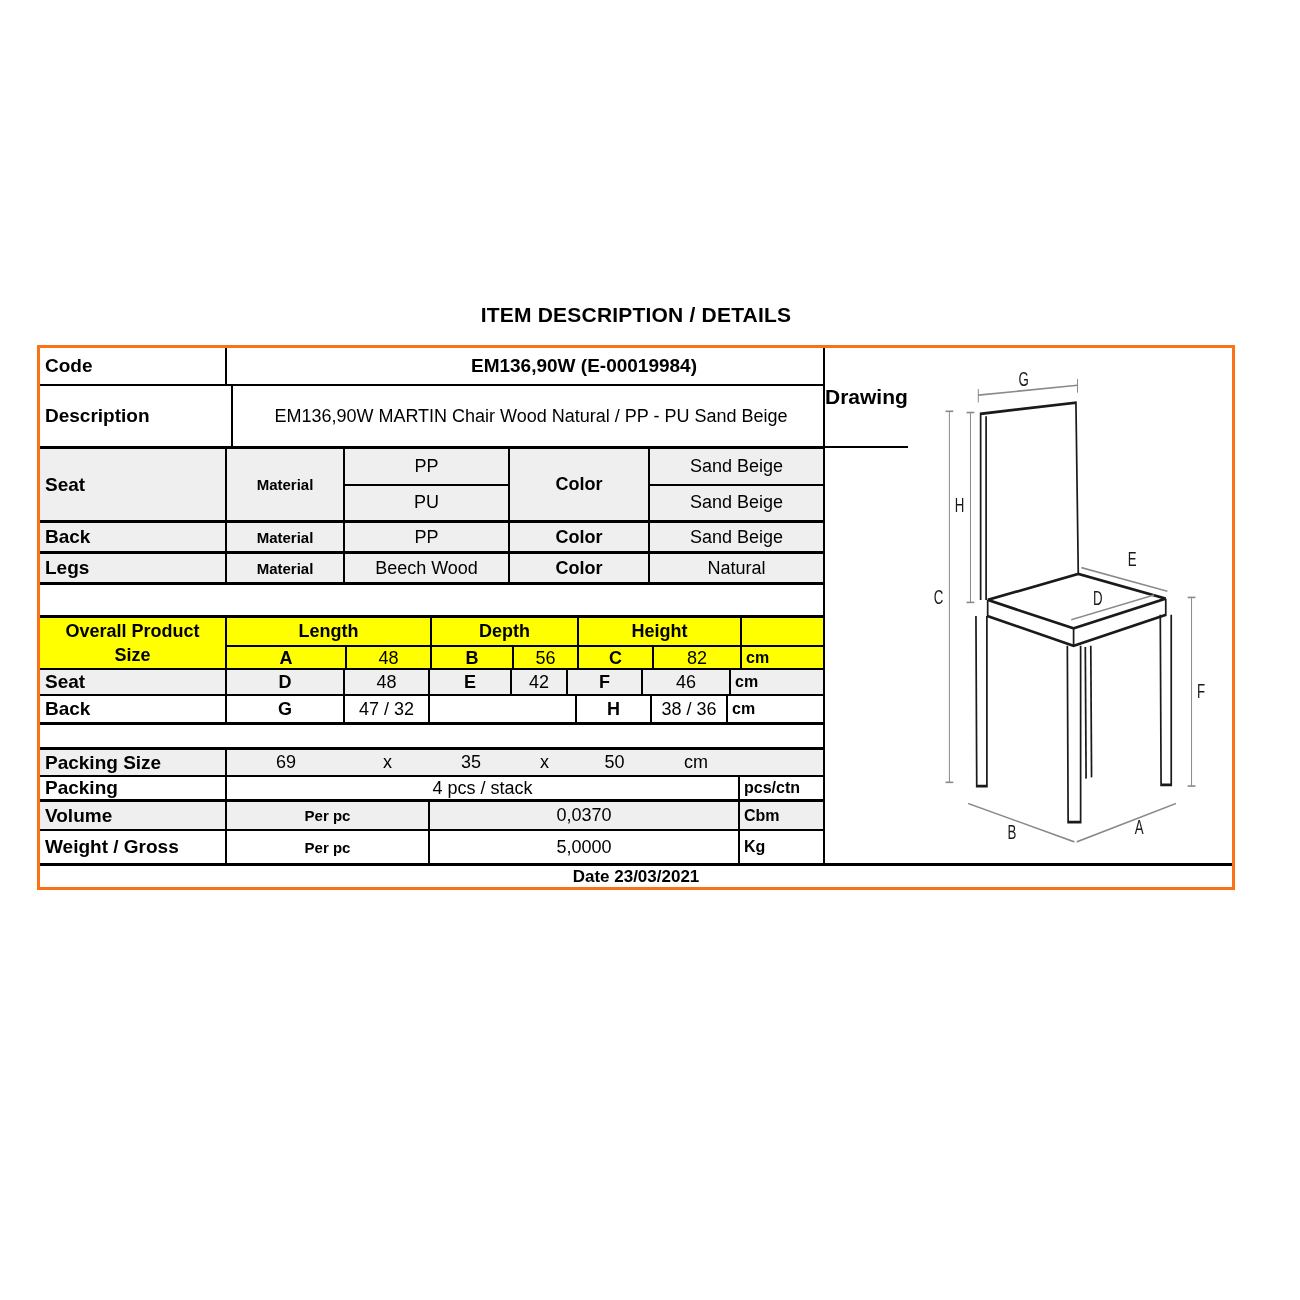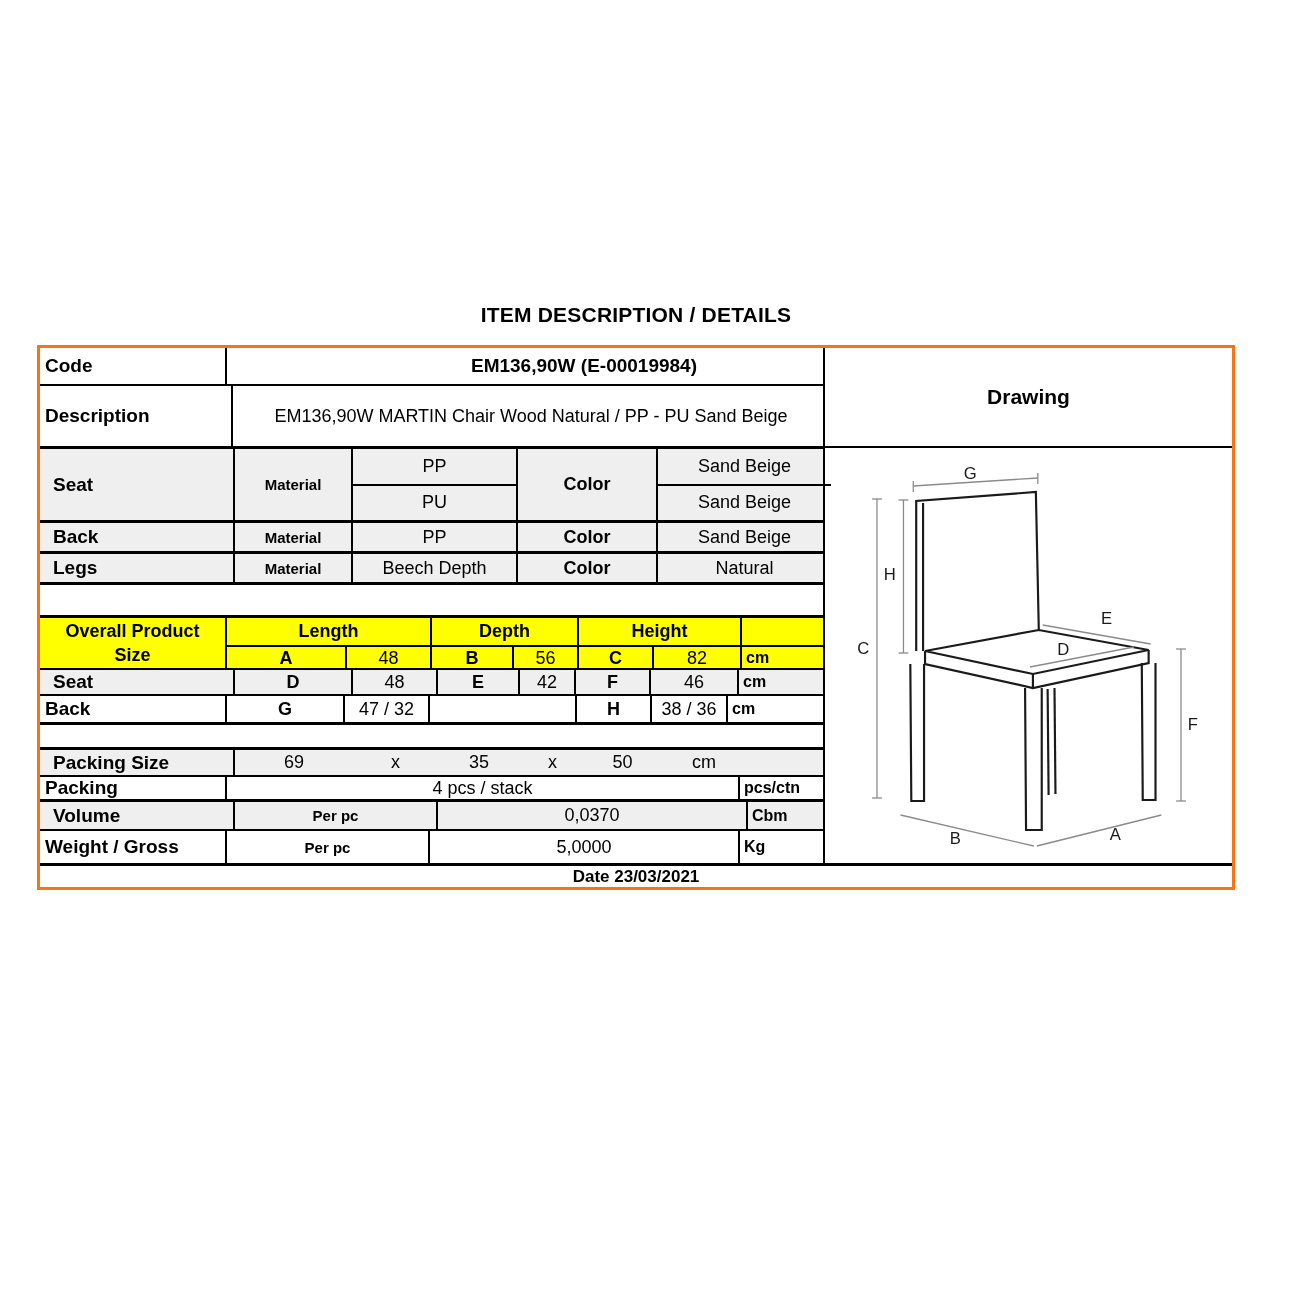--- a/index.html
+++ b/index.html
@@ -5,37 +5,37 @@
   html,body{margin:0;padding:0;background:#fff;}
   .sheet{position:relative;width:1300px;height:1300px;background:#ffffff;
          font-family:"Liberation Sans",sans-serif;color:#000;}
   .title{position:absolute;left:37px;top:303px;width:1198px;text-align:center;
          font-weight:bold;font-size:21px;letter-spacing:.2px;}
   .tbl{position:absolute;left:37px;top:345px;width:1198px;height:545px;
        border:3px solid #f97316;box-sizing:border-box;display:flex;flex-direction:column;}
   .tbl *{box-sizing:border-box;}
   .main{display:flex;height:515px;}
   .left{width:783px;display:flex;flex-direction:column;}
-  .right{width:415px;border-left:2px solid #000;display:flex;flex-direction:column;}
+  .right{width:415px;border-left:2px solid #000;display:flex;}
   .row{display:flex;flex-shrink:0;}
   .bt2{border-top:2px solid #000;}
   .bt3{border-top:3px solid #000;}
   .c{border-left:2px solid #000;display:flex;align-items:center;justify-content:center;
      flex-shrink:0;overflow:hidden;}
   .c0{border-left:none;}
   .col{flex-direction:column;align-items:stretch;justify-content:flex-start;padding:0;}
   .yrow{display:flex;flex:1;}
   .sub{flex:1;display:flex;align-items:center;justify-content:center;}
   .lab{justify-content:flex-start;padding-left:5px;font-weight:bold;font-size:19px;}
   .b19{font-weight:bold;font-size:19px;}
   .b18{font-weight:bold;font-size:18px;}
   .b15{font-weight:bold;font-size:15px;}
   .v18{font-size:18px;}
   .unit{font-weight:bold;font-size:16px;justify-content:flex-start;padding-left:4px;}
-  .gray{background:#efefef;padding-left:8px;}
+  .gray{background:#efefef;}
   .yel{background:#ffff00;}
   .desc-val{font-size:18px;text-align:center;max-width:560px;line-height:1.5;}
   .ylbl{display:flex;flex-direction:column;align-items:center;justify-content:center;
         font-weight:bold;font-size:18px;line-height:1.35;}
   .daterow{flex:1;border-top:3px solid #000;display:flex;align-items:center;
            justify-content:center;font-weight:bold;font-size:17px;}
   .drawhead{height:100px;border-bottom:2px solid #000;display:flex;align-items:center;
             justify-content:center;font-weight:bold;font-size:21px;}
   .drawarea{flex:1;position:relative;}
   .drawarea svg{position:absolute;left:0;top:0;width:100%;height:100%;display:block;}
@@ -82,21 +82,21 @@
           <div class="c c0 lab" style="width:185px">Back</div>
           <div class="c b15" style="width:118px">Material</div>
           <div class="c v18" style="width:165px">PP</div>
           <div class="c b18" style="width:140px">Color</div>
           <div class="c v18" style="width:175px">Sand Beige</div>
         </div>
 
         <div class="row bt3 gray" style="height:31px">
           <div class="c c0 lab" style="width:185px">Legs</div>
           <div class="c b15" style="width:118px">Material</div>
-          <div class="c v18" style="width:165px">Beech Depth</div>
+          <div class="c v18" style="width:165px">Beech Wood</div>
           <div class="c b18" style="width:140px">Color</div>
           <div class="c v18" style="width:175px">Natural</div>
         </div>
 
         <div class="row bt3" style="height:33px">
           <div class="c c0" style="width:783px"></div>
         </div>
 
         <div class="row bt3" style="height:53px">
           <div class="c c0 yel ylbl" style="width:185px">

